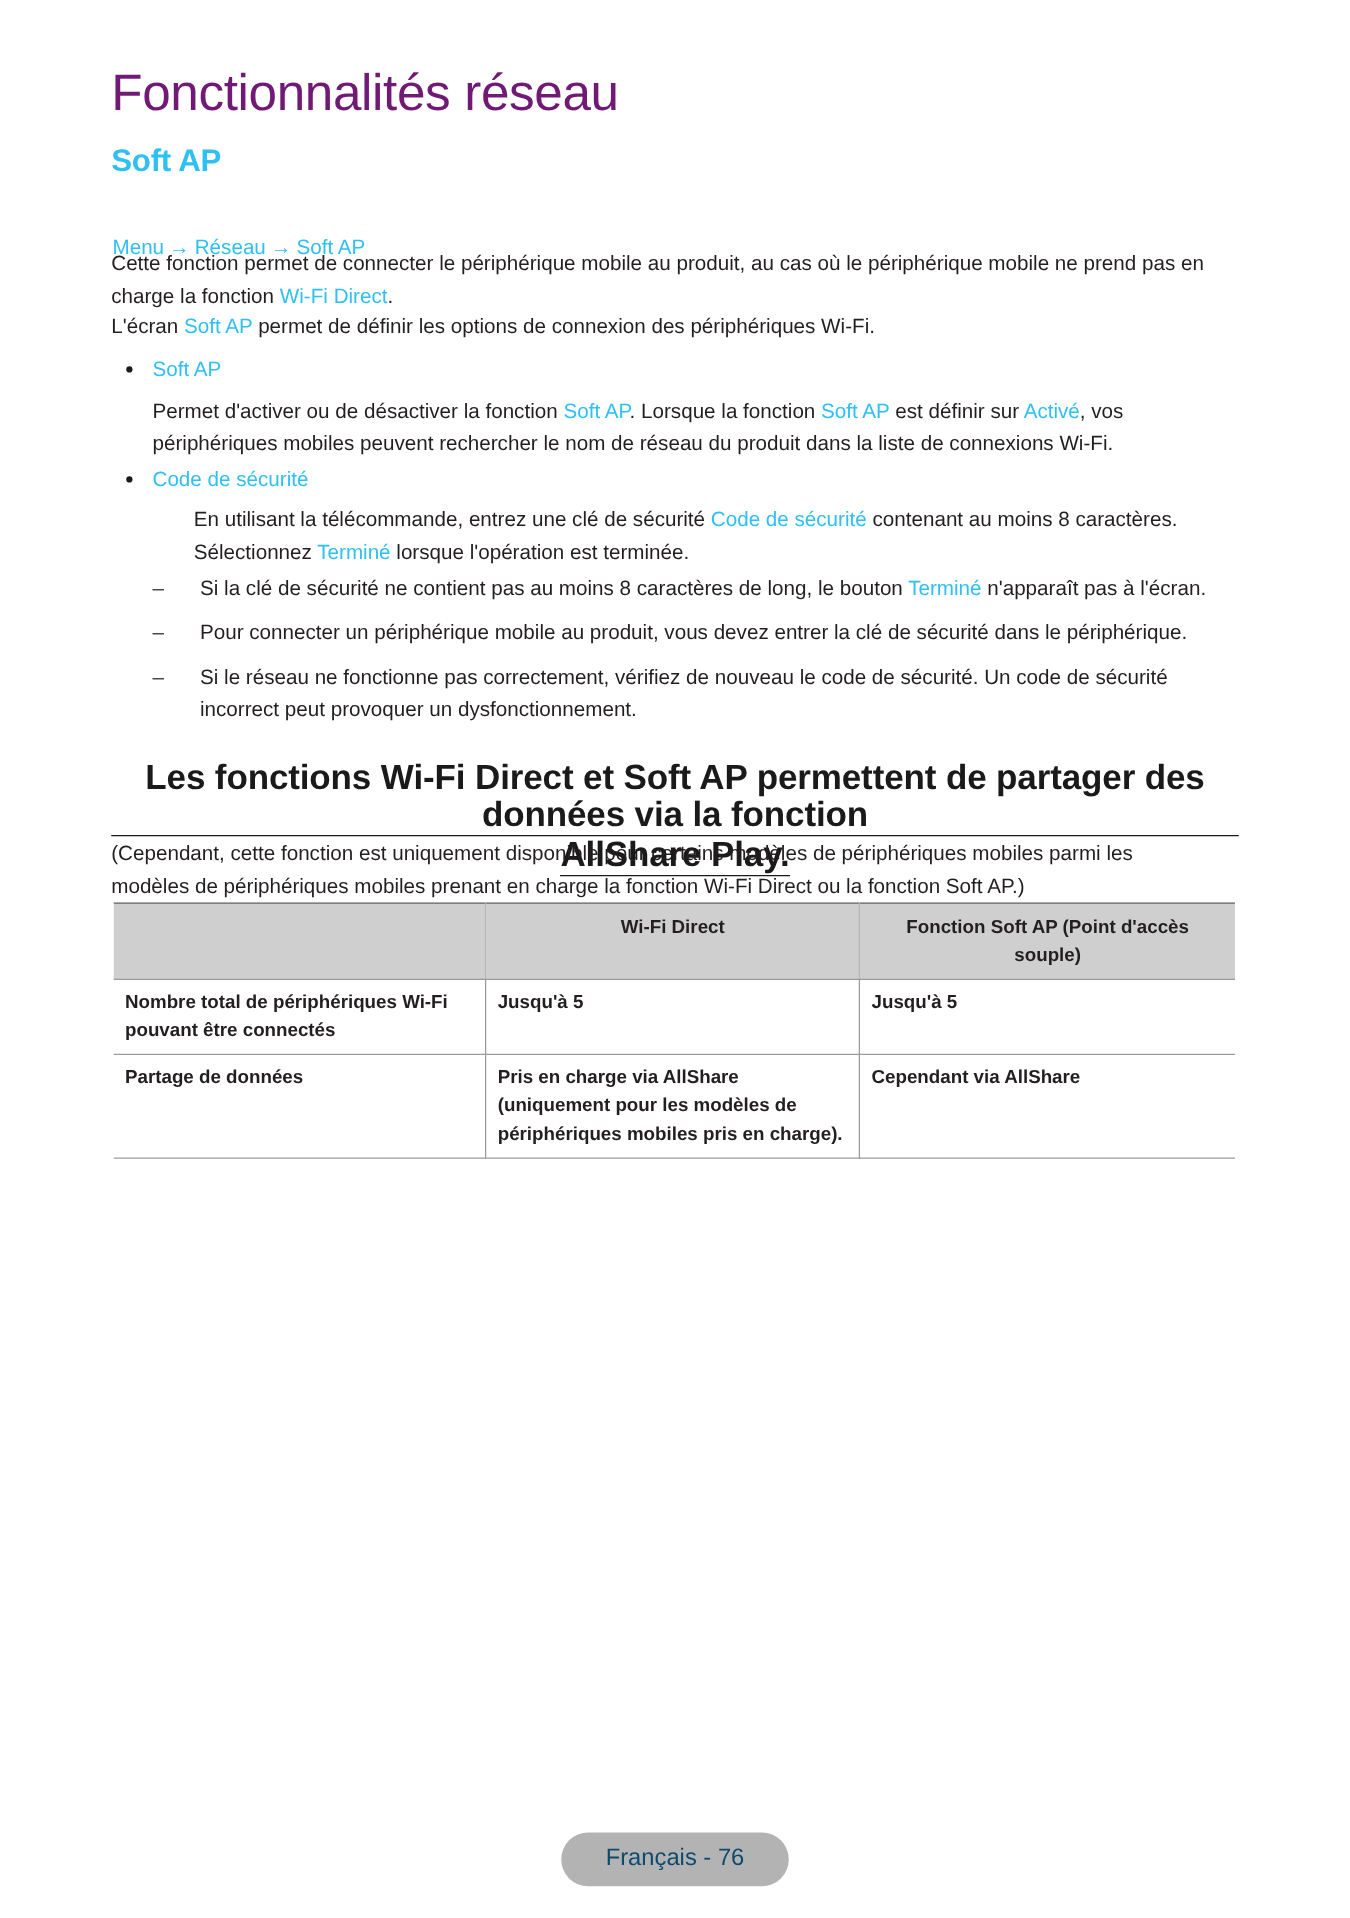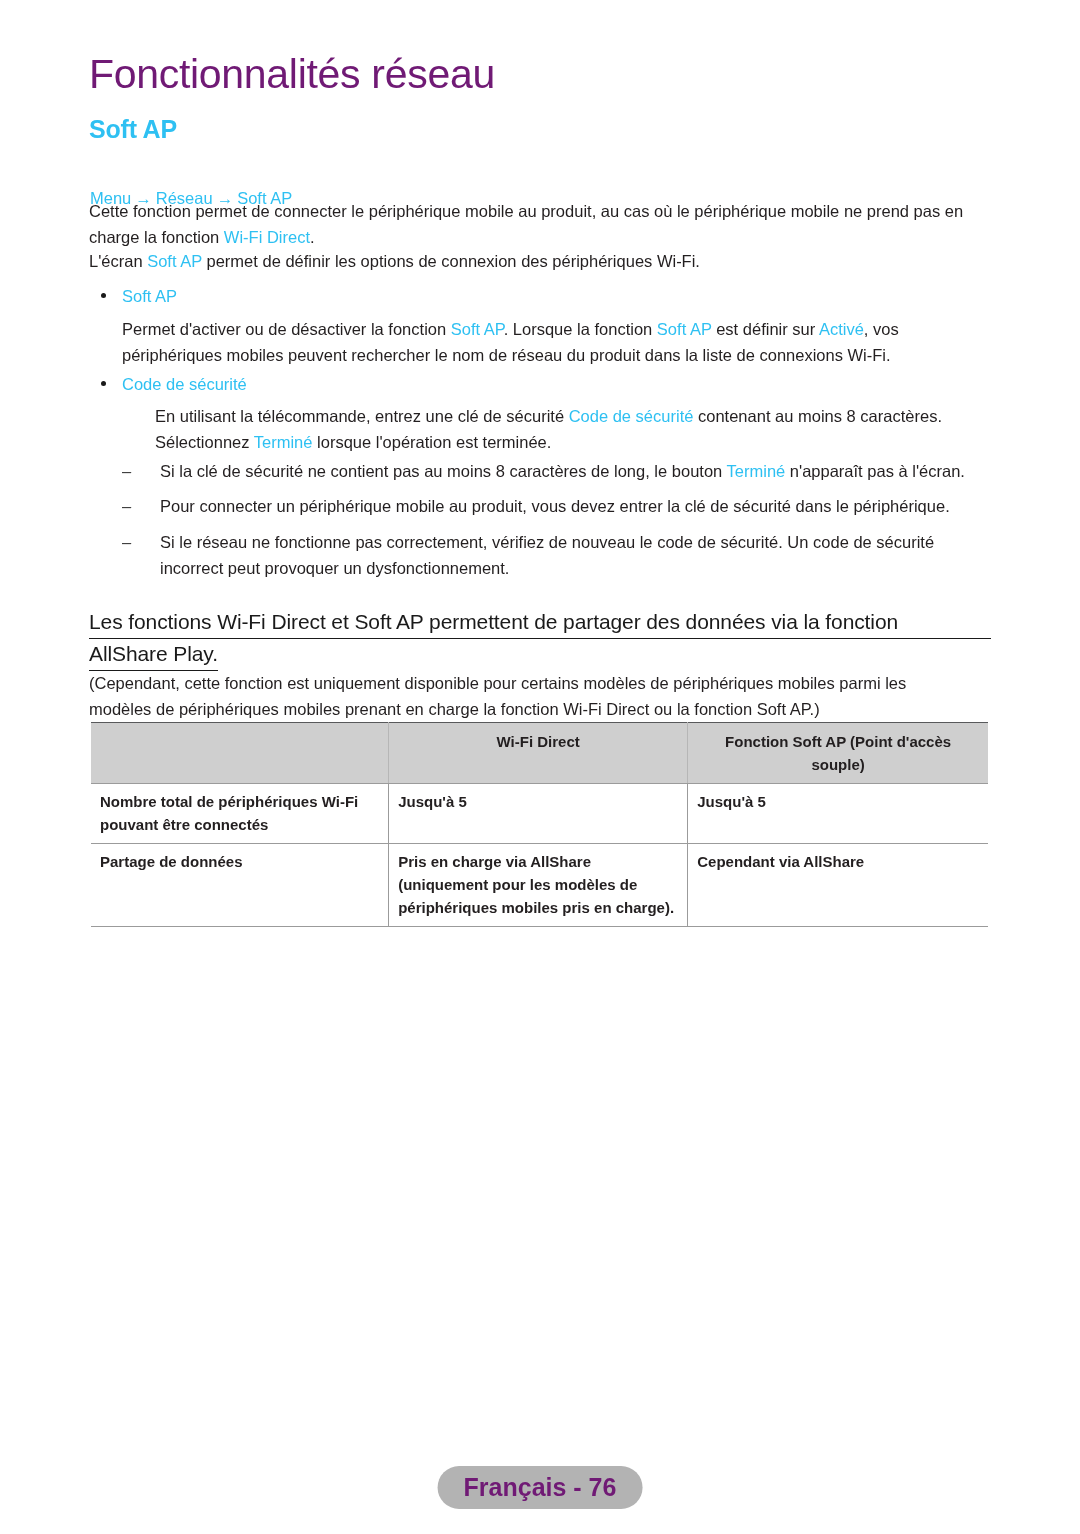--- a/index.html
+++ b/index.html
@@ -114,25 +114,26 @@
     display: block;
     margin-left: 38px;
   }
 
   
   .note-head {
     position: absolute;
     left: 89px;
     top: 607px;
     width: 902px;
-    font-size: 21px;
+    font-size: 28px;
     line-height: 30px;
-    font-weight: normal;
+    font-weight: bold;
     color: #1a1a1a;
     letter-spacing: -0.1px;
+    text-align: center;
   }
   .note-head .ul-line {
     display: block;
     border-bottom: 1.4px solid #1a1a1a;
     padding-bottom: 1px;
   }
   .note-head .ul-line.second {
     display: inline-block;
     border-bottom: 1.4px solid #1a1a1a;
   }
@@ -186,24 +187,24 @@
     position: absolute;
     left: 50%;
     transform: translateX(-50%);
     top: 1466px;
     min-width: 182px;
     padding: 9px 26px 10px 26px;
     box-sizing: border-box;
     background: #b3b3b3;
     border-radius: 22px;
     text-align: center;
-    font-size: 25px;
+    font-size: 19px;
     line-height: 24px;
-    font-weight: bold;
-    color: #701a75;
+    font-weight: normal;
+    color: #0c4a6e;
     white-space: nowrap;
   }
 </style>
 </head>
 <body>
 
 <div class="page">
 
   <div class="chapter-title">Fonctionnalités réseau</div>
 

